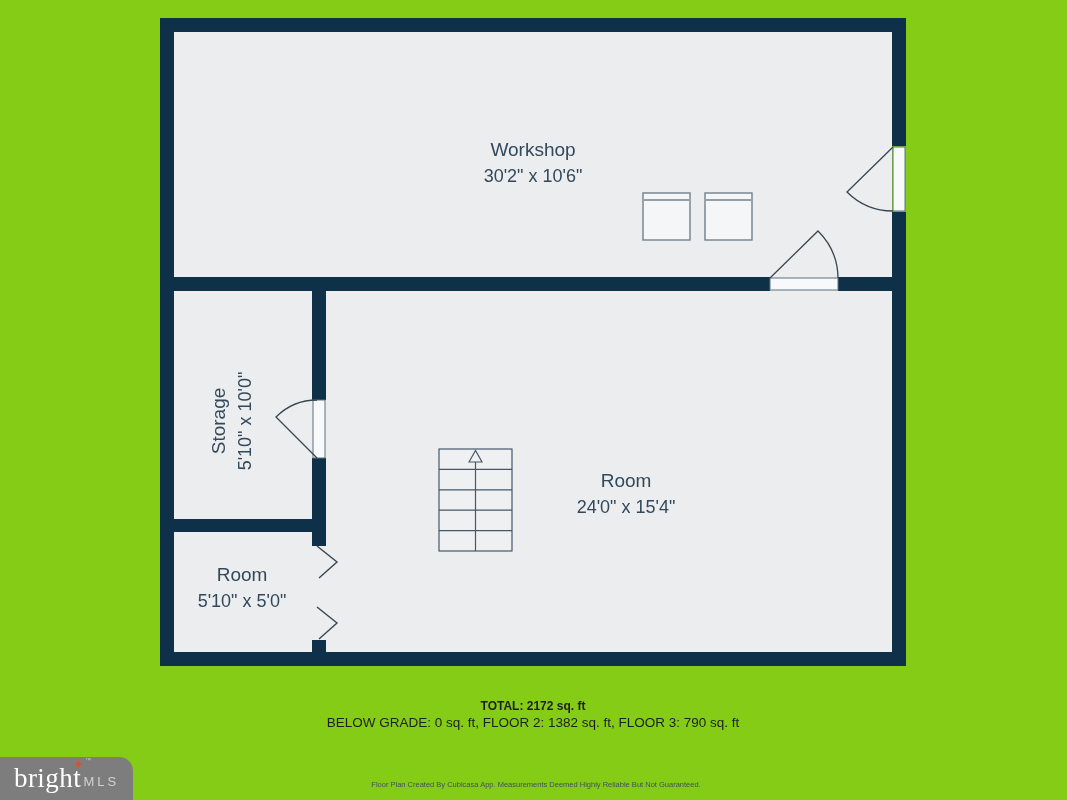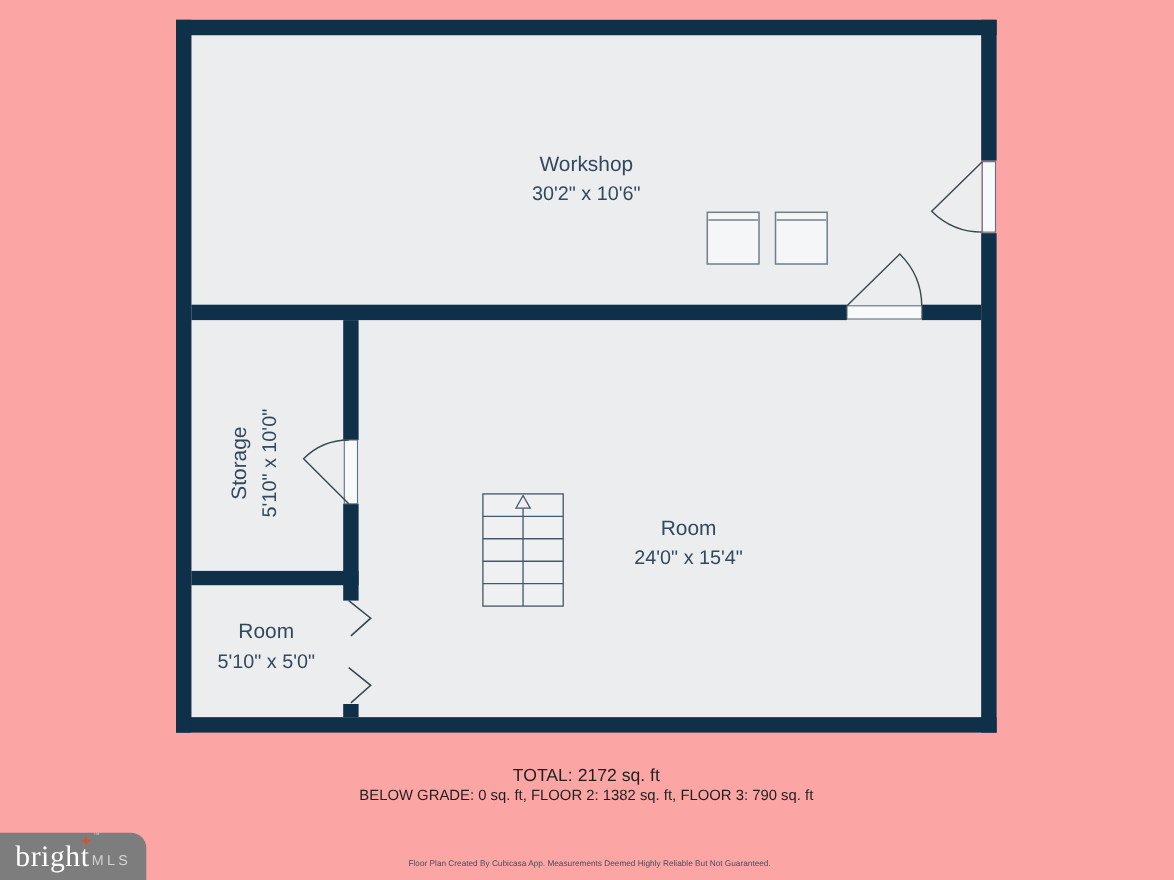--- a/index.html
+++ b/index.html
@@ -1,32 +1,32 @@
 <!DOCTYPE html>
 <html><head>
 <meta charset="utf-8">
 <style>
   html,body{margin:0;padding:0;background:#fff;}
   .canvas{
-    position:relative;width:1067px;height:800px;background:#fca5a5;
+    position:relative;width:1067px;height:800px;background:#84cc16;
     font-family:"Liberation Sans",sans-serif;overflow:hidden;
   }
   .plan-svg{position:absolute;left:0;top:0;}
   .room-label{position:absolute;text-align:center;color:#32495c;line-height:1.3;}
   .room-name{font-size:19px;}
   .room-dims{font-size:18px;margin-top:2px;}
   .storage-label{
     position:absolute;left:133px;top:395px;width:200px;height:52px;
     transform:rotate(-90deg);
   }
   .summary{
     position:absolute;left:183px;top:698px;width:700px;text-align:center;
     color:#1f1f1f;font-size:13.5px;line-height:16.5px;white-space:nowrap;
   }
-  .summary-total{font-weight:normal;font-size:16px;}
+  .summary-total{font-weight:bold;font-size:12px;}
   .disclaimer{
     position:absolute;left:186px;top:780px;width:700px;text-align:center;
     color:#44505a;font-size:7.5px;white-space:nowrap;
   }
   .mls-logo{
     position:absolute;left:0;top:757px;width:133px;height:43px;
     background:#7d7d7d;border-radius:0 14px 0 0;
     display:flex;align-items:center;justify-content:center;
   }
   .logo-brand{

